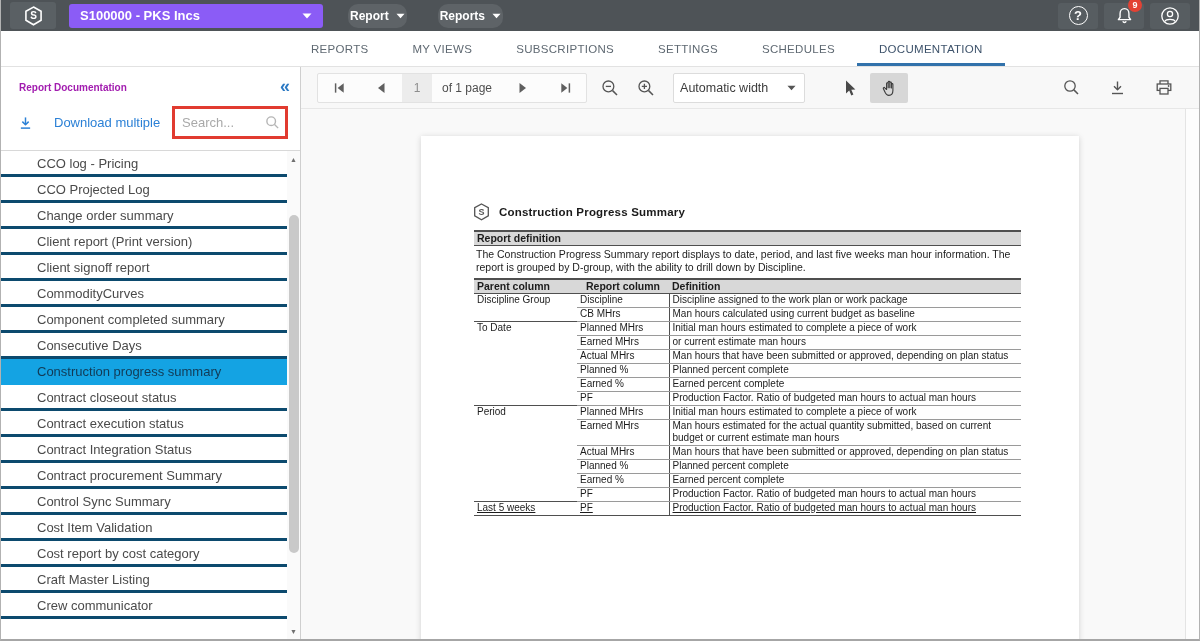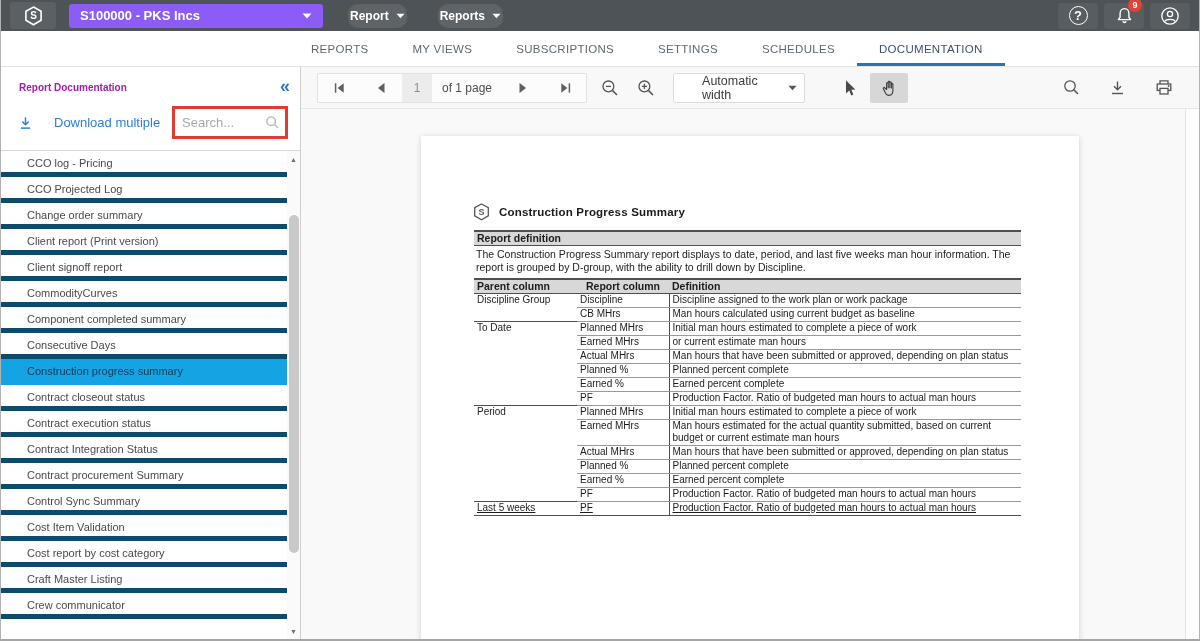--- a/index.html
+++ b/index.html
@@ -49,22 +49,22 @@
     color:#2d7ac4; font-size:18px; font-weight:bold; line-height:1; font-family:inherit; }
   .side-row2 { position:absolute; top:39px; left:18px; right:12px; display:flex; align-items:center; }
   .dl-link { display:flex; align-items:center; gap:22px; background:none; border:none; cursor:pointer;
     color:#2b80d6; font-size:13px; font-family:inherit; padding:0; }
   .search-hl { margin-left:auto; width:116px; height:33px; border:3px solid #e13b30; background:#fff;
     display:flex; align-items:center; padding:0 5px 0 7px; }
   .search-hl input { flex:1; width:70px; border:none; outline:none; font-size:13px; font-family:inherit; color:#444; }
   .search-hl input::placeholder { color:#a9a9a9; }
 
   .report-list { position:relative; flex:1; overflow:hidden; }
-  .list-item { height:26px; line-height:25px; margin-right:13px; padding-left:26px;
-    border-bottom:5px solid #0c4a6e; font-size:11px; color:#4a4a4a; white-space:nowrap;
+  .list-item { height:26px; line-height:25px; margin-right:13px; padding-left:36px;
+    border-bottom:3px solid #0c4a6e; font-size:13px; color:#4a4a4a; white-space:nowrap;
     overflow:hidden; cursor:pointer; }
   .list-item.selected { background:#14a3e3; color:#123a55; border-bottom-color:#14a3e3; }
   .side-scroll { position:absolute; top:0; right:0; bottom:0; width:13px; background:#fafafa; }
   .scroll-arrow { position:absolute; left:0; width:13px; height:13px; color:#6f6f6f; font-size:7px;
     line-height:13px; text-align:center; cursor:pointer; }
   .scroll-arrow.up { top:2px; } .scroll-arrow.down { bottom:2px; }
   .side-thumb { position:absolute; left:1.5px; right:1.5px; top:64px; height:338px; background:#c9c9c9;
     border-radius:5px; cursor:pointer; }
 
   
@@ -75,21 +75,21 @@
     border-radius:2px; overflow:hidden; }
   .pager-btn { width:42px; height:28px; background:none; border:none; display:flex; align-items:center;
     justify-content:center; cursor:pointer; }
   .page-num { width:30px; height:28px; background:#ececec; color:#8d8d8d; font-size:12px;
     display:flex; align-items:center; justify-content:center; cursor:text; }
   .page-count { font-size:12px; color:#4e4e4e; padding:0 10px; white-space:nowrap; }
   .tool-icon-btn { background:none; border:none; cursor:pointer; display:flex; align-items:center;
     justify-content:center; padding:0; }
   .zo { margin-left:14px; } .zi { margin-left:18px; }
   .width-select { margin-left:18px; width:132px; height:30px; background:#fff; border:1px solid #dcdcdc;
-    border-radius:2px; display:flex; align-items:center; padding-left:28px; font-size:12.5px;
+    border-radius:2px; display:flex; align-items:center; padding-left:6px; font-size:12.5px;
     color:#3c3c3c; cursor:pointer; }
   .width-select .caret-box { margin-left:auto; width:26px; align-self:stretch; display:flex;
     align-items:center; justify-content:center; }
   .pointer-btn { margin-left:30px; width:28px; height:30px; }
   .hand-btn { margin-left:7px; width:38px; height:30px; background:#d7d7d7; border-radius:2px; }
   .vtool-right { margin-left:auto; display:flex; gap:30px; }
 
   .canvas { position:absolute; top:42px; left:0; right:14px; bottom:0; overflow:hidden; }
   .page { position:absolute; left:120px; top:27px; width:658px; height:620px; background:#fff;
     box-shadow:0 1px 6px rgba(0,0,0,0.16); }

